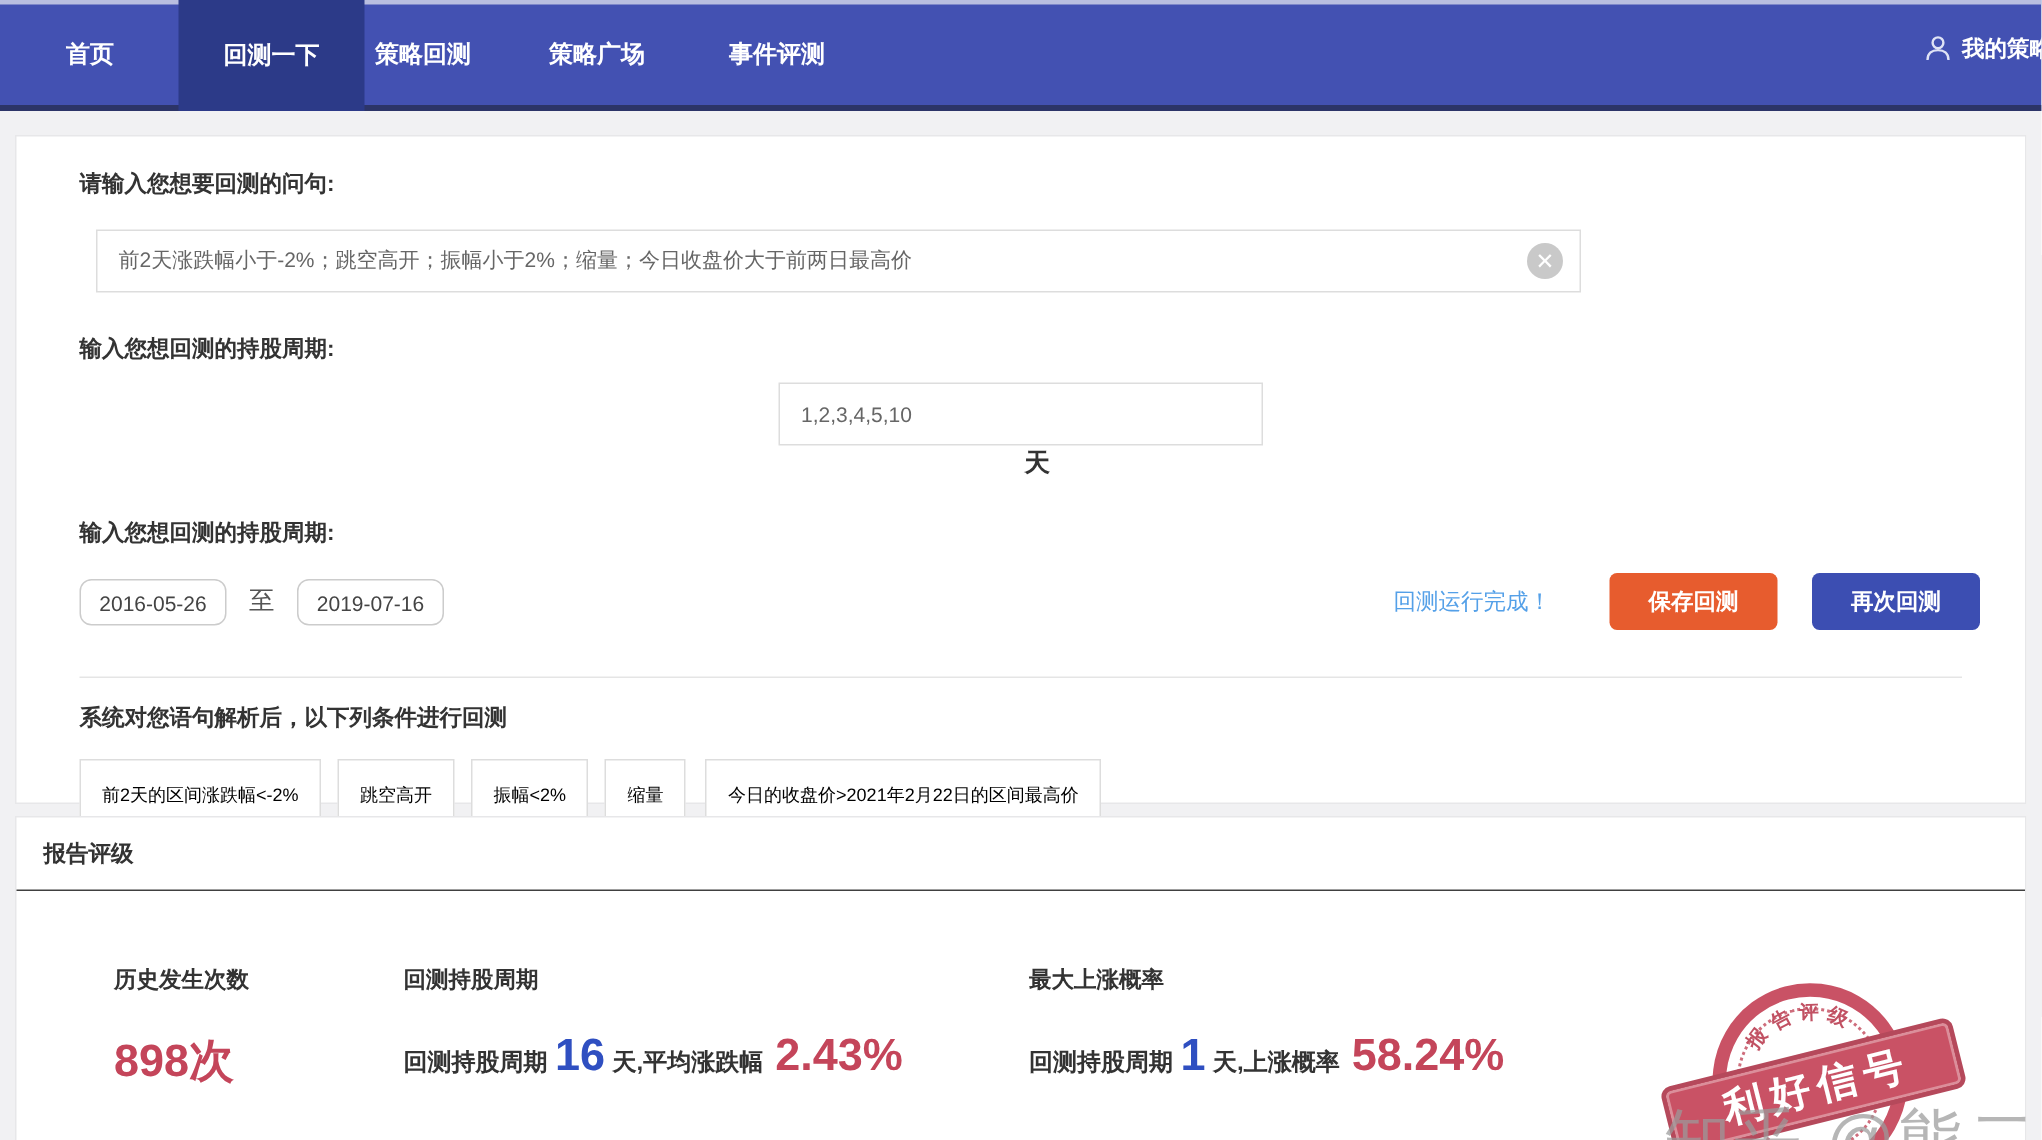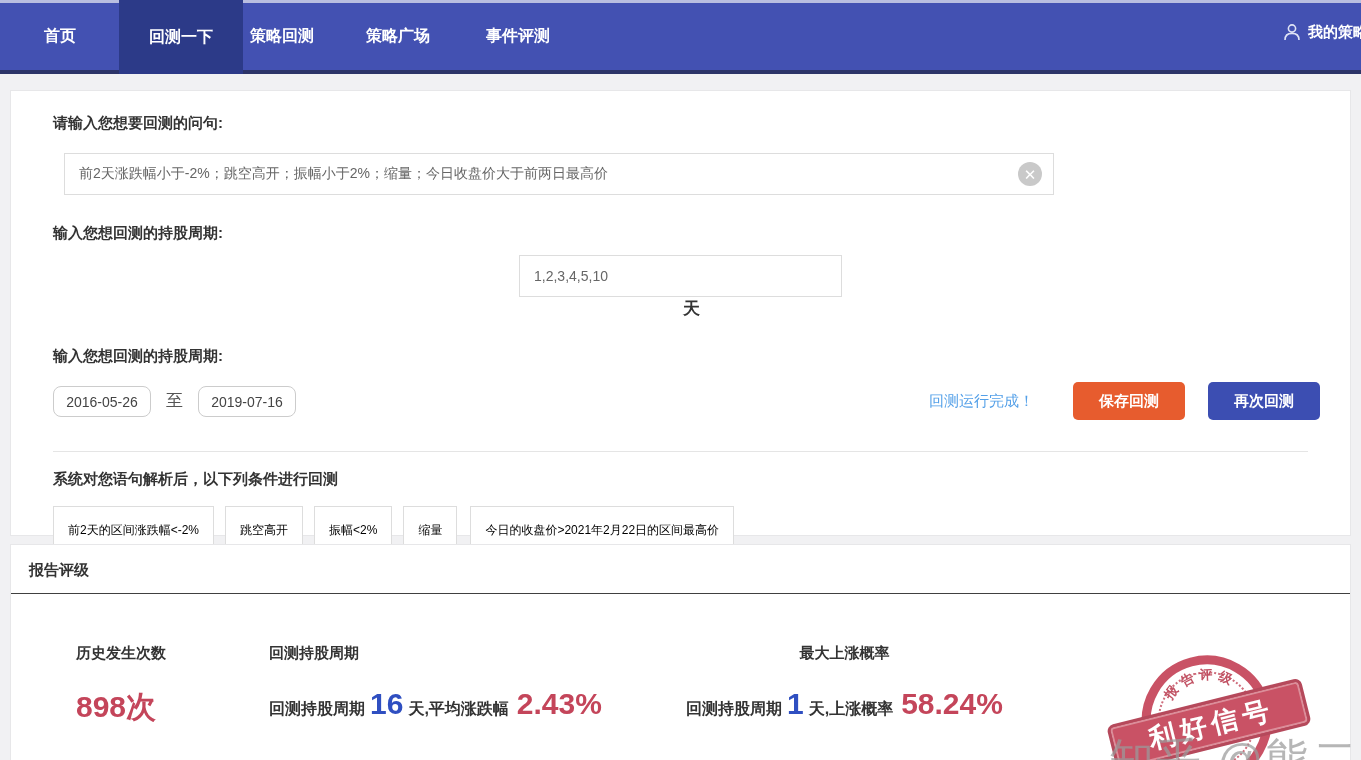--- a/index.html
+++ b/index.html
@@ -96,21 +96,21 @@
 
   
   .report-header {
     height:49px; line-height:49px; padding-left:18px; font-size:15px; font-weight:bold;
     border-bottom:1px solid #404040;
   }
   .stats { position:relative; height:190px; }
   .stat { position:absolute; top:50px; }
   .stat.s1 { left:65px; }
   .stat.s2 { left:258px; }
-  .stat.s3 { left:675px;text-align:center; }
+  .stat.s3 { left:675px; }
   .stat-label { font-size:15px; font-weight:bold; color:#333; }
   .stat-value-row { display:flex; align-items:baseline; margin-top:24px; white-space:nowrap; }
   .big-red  { font-size:30px; font-weight:bold; color:#c4455a; }
   .big-blue { font-size:30px; font-weight:bold; color:#2f4fc1; margin:0 5px; }
   .mid-dark { font-size:16px; font-weight:bold; color:#333; }
   .mid-dark.after { margin-right:8px; }
 
   
   .stamp {
     position:absolute; left:1122px; top:55px; width:152px; height:152px;

